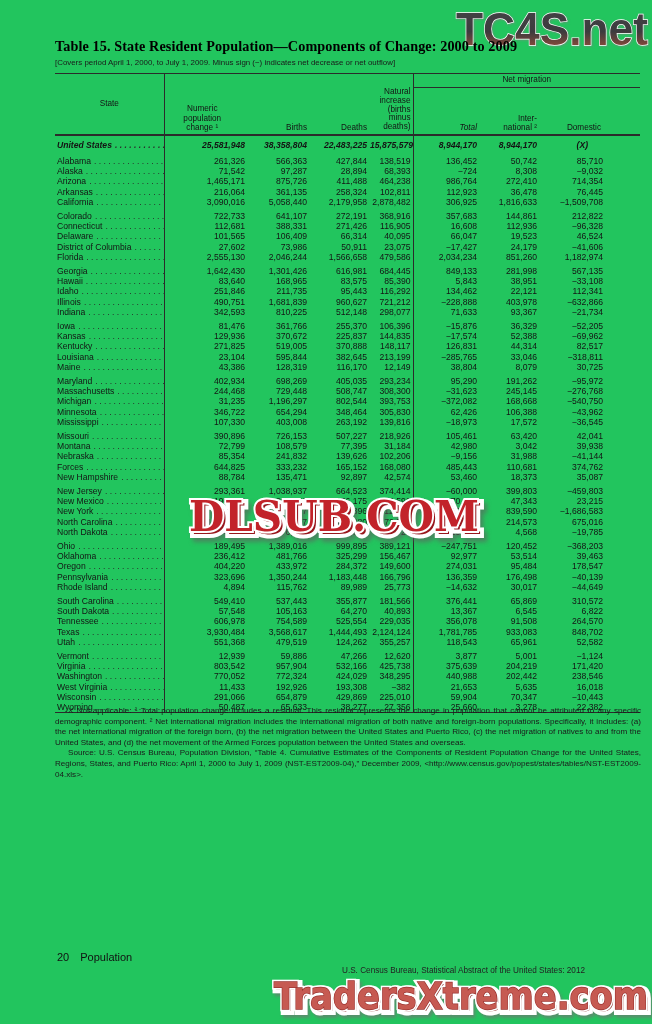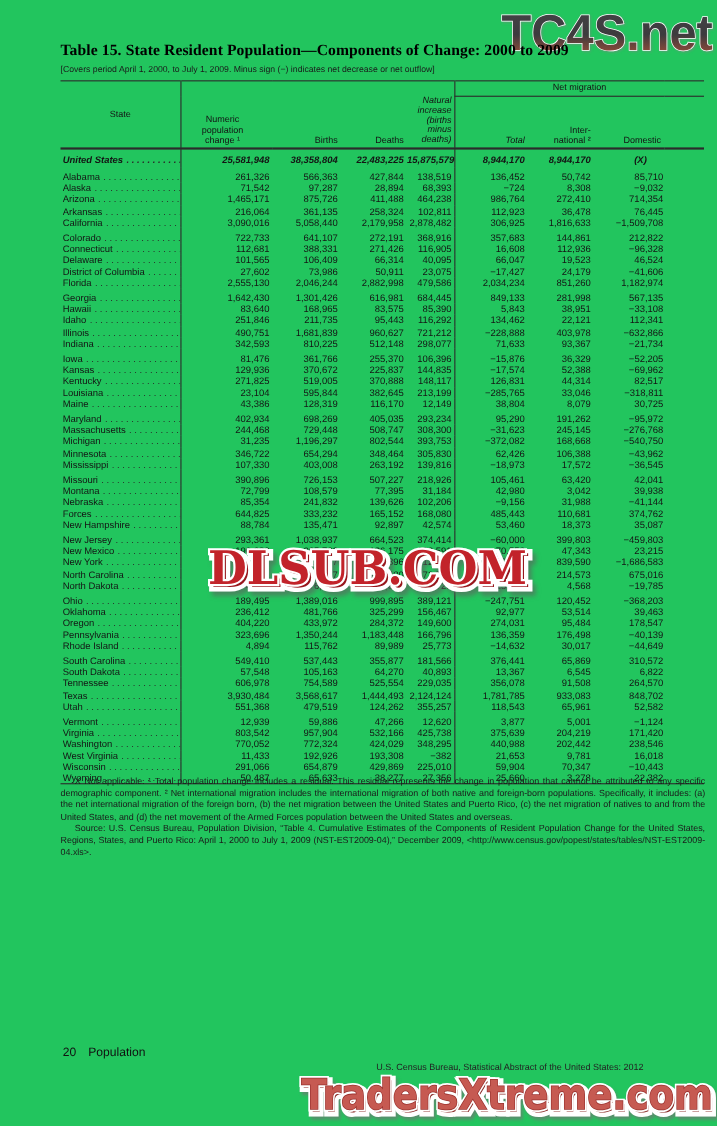--- a/index.html
+++ b/index.html
@@ -14,21 +14,21 @@
 
   
   table.t{position:absolute;left:55px;top:73px;width:585px;table-layout:fixed;border-collapse:collapse;
           border-top:1px solid #2b2b2b;border-bottom:1.5px solid #2b2b2b;z-index:2;}
   thead{border-bottom:2px solid #2b2b2b;}
   th{font-weight:normal;font-size:8.2px;line-height:9.2px;padding:0 3px 2px 0;
      vertical-align:bottom;white-space:pre-line;color:#141414;}
   th.h-state{vertical-align:middle;text-align:center;border-right:1px solid #2b2b2b;padding:0;}
   th.h-change{text-align:center;padding-right:8px;}
   th.h-num{text-align:right;}
-  th.h-natinc{padding-right:2px;line-height:8.8px;font-style:italic;}
+  th.h-natinc{padding-right:2px;line-height:8.8px;}
   th.h-netmig{border-left:1.5px solid #2b2b2b;border-bottom:1px solid #2b2b2b;
               text-align:center;vertical-align:middle;height:12px;padding:0 0 1px 0;}
   tr.hr2 th{height:44px;}
   tr.hr2 th.h-total{border-left:1.5px solid #2b2b2b;font-style:italic;}
   th.h-spacer{border:0;}
 
   tbody td{font-size:8.6px;line-height:10.3px;padding:0 3px 0 0;text-align:right;
            vertical-align:bottom;font-family:"Liberation Sans",sans-serif;}
   td.state{text-align:left;padding:0 0 0 2px;border-right:1px solid #2b2b2b;}
   .leader{display:flex;overflow:hidden;align-items:baseline;}
@@ -277,21 +277,21 @@
         </tr>
         <tr>
           <td class="state">
             <div class="leader">
               <span class="sname">Florida</span>
               <span class="dots"></span>
             </div>
           </td>
           <td class="num c0">2,555,130</td>
           <td class="num c1">2,046,244</td>
-          <td class="num c2">2,882,998</td>
+          <td class="num c2">1,566,658</td>
           <td class="num c3">479,586</td>
           <td class="num c4">2,034,234</td>
           <td class="num c5">851,260</td>
           <td class="num c6">1,182,974</td>
           <td class="sp"></td>
         </tr>
         <tr class="gs">
           <td class="state">
             <div class="leader">
               <span class="sname">Georgia</span>
@@ -904,21 +904,21 @@
             <div class="leader">
               <span class="sname">West Virginia</span>
               <span class="dots"></span>
             </div>
           </td>
           <td class="num c0">11,433</td>
           <td class="num c1">192,926</td>
           <td class="num c2">193,308</td>
           <td class="num c3">−382</td>
           <td class="num c4">21,653</td>
-          <td class="num c5">9,781</td>
+          <td class="num c5">5,635</td>
           <td class="num c6">16,018</td>
           <td class="sp"></td>
         </tr>
         <tr>
           <td class="state">
             <div class="leader">
               <span class="sname">Wisconsin</span>
               <span class="dots"></span>
             </div>
           </td>

